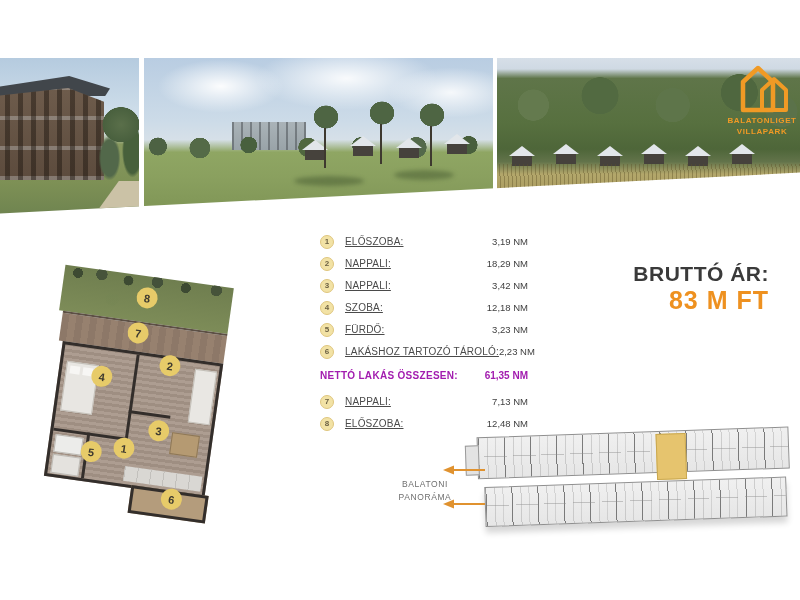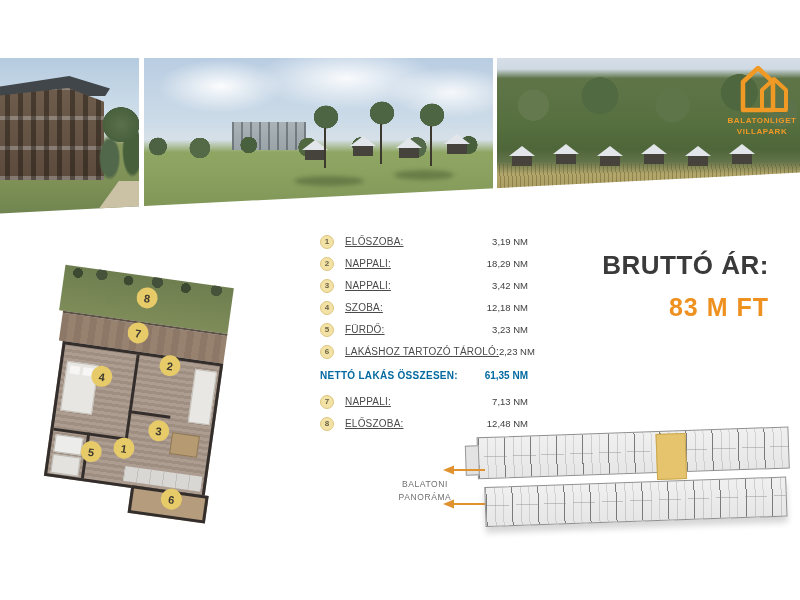--- a/index.html
+++ b/index.html
@@ -81,29 +81,29 @@
     color:#f09a25; font-size:8px; font-weight:bold; letter-spacing:.6px; line-height:1.35; }
 
   
   .room-list { position:absolute; left:320px; top:234px; width:208px; }
   .room-row { display:flex; align-items:center; height:15px; margin-bottom:7px; }
   .num-badge { width:14px; height:14px; border-radius:50%; background:#f2e2a5; border:1px solid #dfc67e;
     color:#6d6244; font-size:8px; font-weight:bold; display:flex; align-items:center; justify-content:center;
     margin-right:11px; flex:none; box-sizing:border-box; }
   .room-label { font-size:10px; color:#4a4a4a; letter-spacing:.2px; white-space:nowrap;text-decoration:underline; }
   .room-value { margin-left:auto; font-size:9.5px; color:#3f3f3f; white-space:nowrap; }
-  .total-row { display:flex; align-items:flex-end; margin:11px 0 13px 0; color:#0369a1; font-weight:bold; }
+  .total-row { display:flex; align-items:flex-end; margin:11px 0 13px 0; color:#a21caf; font-weight:bold; }
   .total-label { font-size:10px; letter-spacing:.3px; }
   .total-value { margin-left:auto; font-size:10px; }
 
   
   .price-block { position:absolute; right:31px; top:250px; text-align:right; }
   .unit-id { font-size:74px; font-weight:bold; color:#ee9120; letter-spacing:1px; line-height:.92; }
-  .price-label { font-size:26px; font-weight:bold; color:#3a3a3a; letter-spacing:.5px; }
-  .price-value { font-size:25px; font-weight:bold; color:#ee9120; margin-top:12px; letter-spacing:1px; }
+  .price-label { font-size:21px; font-weight:bold; color:#3a3a3a; margin-top:12px; letter-spacing:.5px; }
+  .price-value { font-size:25px; font-weight:bold; color:#ee9120; margin-top:0; letter-spacing:1px; }
 
   
   .floorplan { position:absolute; left:64px; top:266px; width:176px; height:240px;
     transform:rotate(8deg); transform-origin:10px 10px; }
   .fp-garden { position:absolute; left:0; top:0; width:170px; height:46px;
     background:
       radial-gradient(circle 7px at 8% 14%, #3d4a32 70%, rgba(0,0,0,0) 72%),
       radial-gradient(circle 8px at 22% 10%, #46533a 70%, rgba(0,0,0,0) 72%),
       radial-gradient(circle 7px at 38% 15%, #3d4a32 70%, rgba(0,0,0,0) 72%),
       radial-gradient(circle 8px at 55% 10%, #44513a 70%, rgba(0,0,0,0) 72%),

